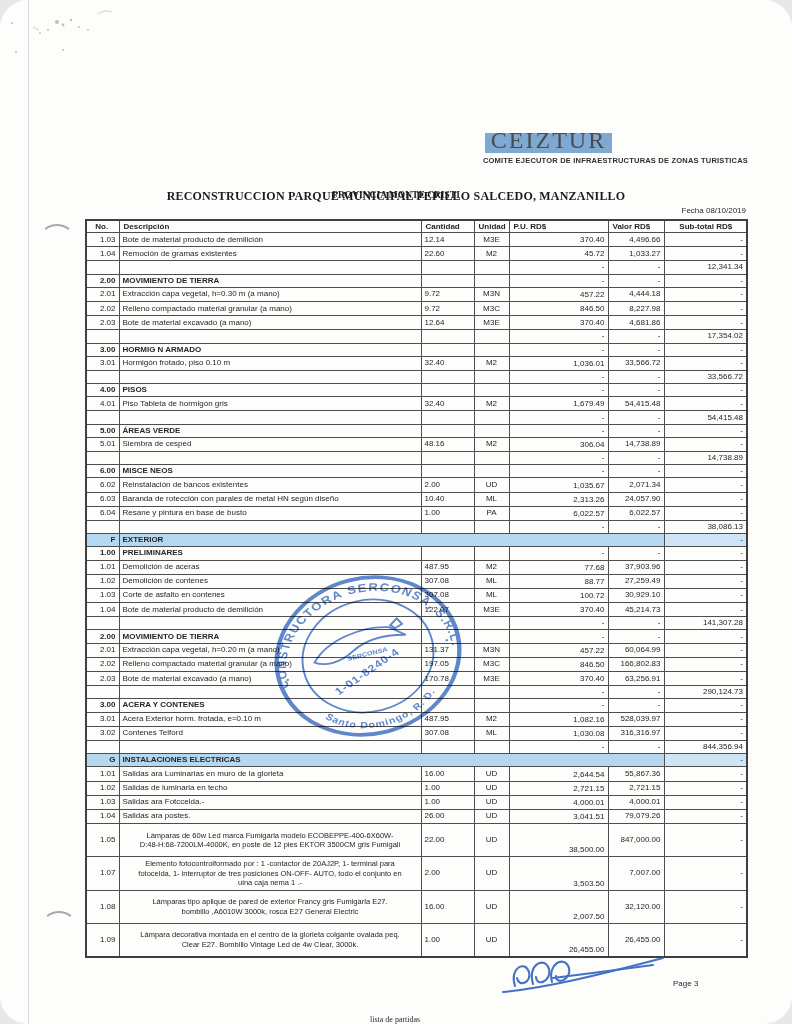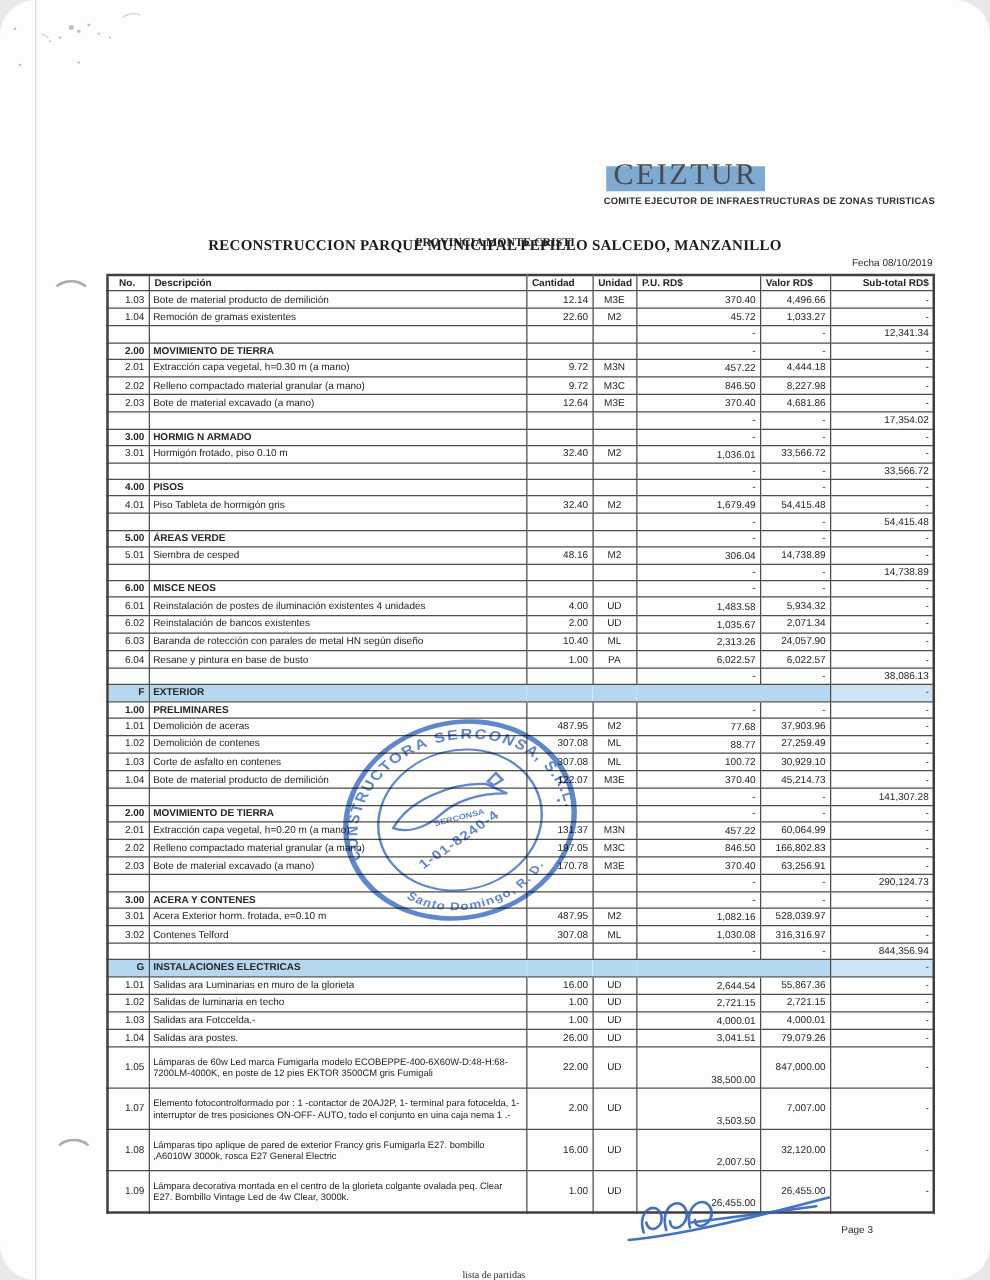--- a/index.html
+++ b/index.html
@@ -33,33 +33,33 @@
   
   table.partidas{position:absolute;left:85px;top:219px;width:661px;border-collapse:collapse;
     table-layout:fixed;font-size:8px;color:#262626;}
   table.partidas{border:2px solid #3f3f3f;}
   .partidas th,.partidas td{border:1px solid #4d4d4d;padding:0 3px;height:12.2px;
     line-height:10px;overflow:hidden;vertical-align:middle;}
   .partidas th{font-weight:bold;text-align:left;padding-left:4px;height:11px;border-top:2px solid #3f3f3f;}
   .partidas th.c-no{text-align:center;padding-left:1px;}
   .c-no{text-align:right;padding-right:4px;}
   .c-desc{text-align:left;white-space:nowrap;}
-  .c-cant{text-align:right;padding-right:4px;}
+  .c-cant{text-align:left;padding-right:4px;}
   .c-unid{text-align:center;}
   .c-pu{text-align:right;padding-right:8px;}
   .c-valor{text-align:right;padding-right:5px;}
   .c-sub{text-align:right;padding-right:5px;}
   tr.r-item td.c-pu{vertical-align:bottom;padding-bottom:1px;}
   tr.r-section td.c-no,tr.r-section td.c-desc{font-weight:bold;}
   tr.r-highlight td{background:#b5d8f0;font-weight:bold;}
   tr.r-highlight td.c-desc,tr.r-highlight td.c-cant,
   tr.r-highlight td.c-unid,tr.r-highlight td.c-pu{border-right-style:hidden;}
   tr.r-highlight td.c-sub{background:#cfe4f4;color:#3f74ad;}
   tr.r-tall td{height:28px;}
-  tr.r-tall td.c-desc{white-space:normal;line-height:9.5px;font-size:7.5px;padding:2px 3px;}
+  tr.r-tall td.c-desc{white-space:normal;line-height:9.5px;font-size:7.5px;padding:2px 18px;text-align:center;}
 
   
   .stamp{position:absolute;left:271px;top:574px;width:194px;height:164px;
     opacity:.82;mix-blend-mode:multiply;transform:rotate(-14deg);}
   
   .signature{position:absolute;left:495px;top:948px;width:175px;height:50px;opacity:.9;}
 
   .footer-left{position:absolute;left:370px;top:1015px;font-size:8px;color:#2a2a2a;font-family:Liberation Serif, serif;}
   .footer-right{position:absolute;left:673px;top:979px;font-size:8px;color:#2a2a2a;}
 </style>
@@ -106,21 +106,21 @@
         <col style="width:83px">
     </colgroup>
     <thead>
       <tr>
         <th class="c-no">No.</th>
         <th class="c-desc">Descripción</th>
         <th class="c-cant" style="text-align:left">Cantidad</th>
         <th class="c-unid" style="text-align:left">Unidad</th>
         <th class="c-pu" style="text-align:left">P.U. RD$</th>
         <th class="c-valor" style="text-align:left">Valor RD$</th>
-        <th class="c-sub" style="text-align:right">Sub-total RD$</th>
+        <th class="c-sub" style="text-align:center">Sub-total RD$</th>
       </tr>
     </thead>
     <tbody>
         <tr class="r-item">
           <td class="c-no">1.03</td>
           <td class="c-desc">Bote de material producto de demilición</td>
           <td class="c-cant">12.14</td>
           <td class="c-unid">M3E</td>
           <td class="c-pu">370.40</td>
           <td class="c-valor">4,496.66</td>
@@ -270,29 +270,20 @@
           <td class="c-valor">-</td>
           <td class="c-sub">14,738.89</td>
         </tr>
         <tr class="r-section">
           <td class="c-no">6.00</td>
           <td class="c-desc">MISCE NEOS</td>
           <td class="c-cant"></td>
           <td class="c-unid"></td>
           <td class="c-pu">-</td>
           <td class="c-valor">-</td>
-          <td class="c-sub">-</td>
-        </tr>
-        <tr class="r-item">
-          <td class="c-no">6.01</td>
-          <td class="c-desc">Reinstalación de postes de iluminación existentes 4 unidades</td>
-          <td class="c-cant">4.00</td>
-          <td class="c-unid">UD</td>
-          <td class="c-pu">1,483.58</td>
-          <td class="c-valor">5,934.32</td>
           <td class="c-sub">-</td>
         </tr>
         <tr class="r-item">
           <td class="c-no">6.02</td>
           <td class="c-desc">Reinstalación de bancos existentes</td>
           <td class="c-cant">2.00</td>
           <td class="c-unid">UD</td>
           <td class="c-pu">1,035.67</td>
           <td class="c-valor">2,071.34</td>
           <td class="c-sub">-</td>

